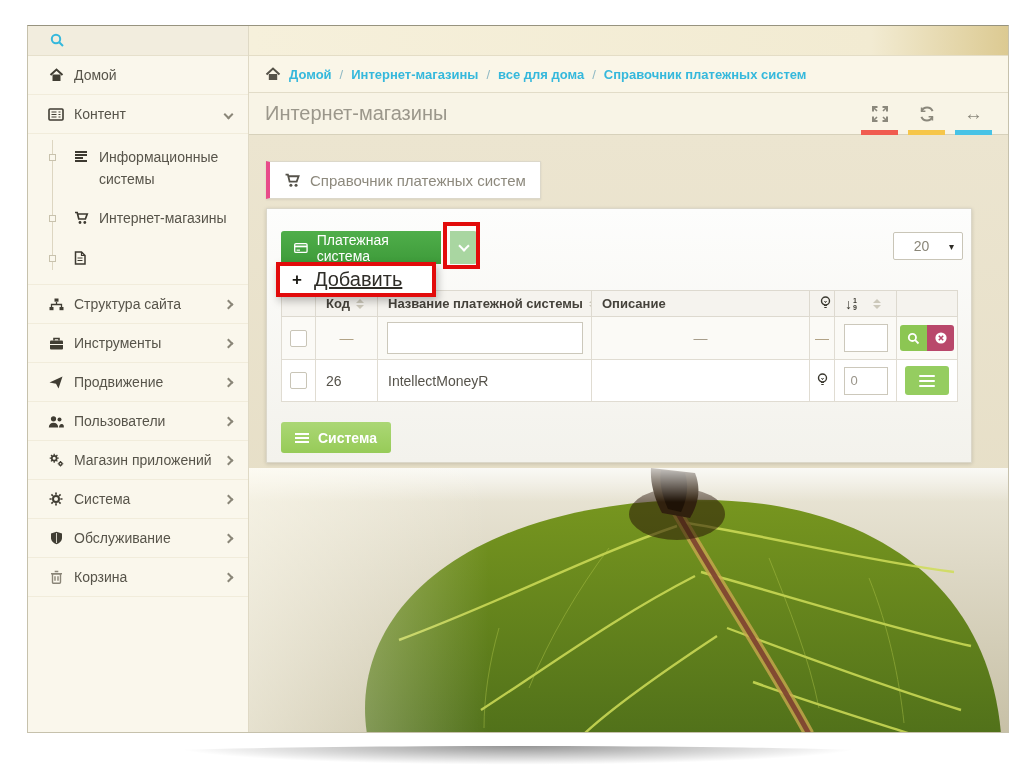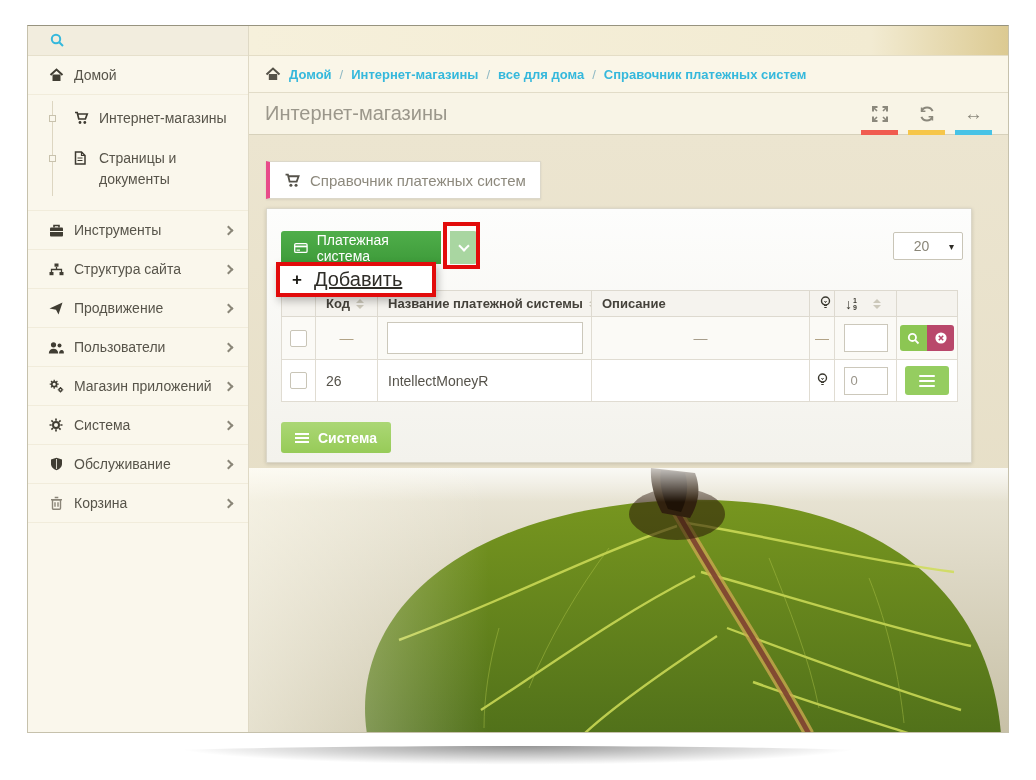--- a/index.html
+++ b/index.html
@@ -151,65 +151,82 @@
     <div class="nav-item">
       <span class="nicon">
         <svg class="ic" width="15" height="14" viewBox="0 0 15 14">
             <path d="M1.5 7 7.5 1.5 13.5 7" fill="none" stroke="currentColor" stroke-width="2"></path>
             <path d="M3.5 6.5V13h8V6.5" fill="currentColor"></path>
           </svg>
       </span>
       <span>Домой</span>
     </div>
 
+    <div class="nav-item">
+      <span class="nicon">
+        <svg class="ic" width="16" height="13" viewBox="0 0 16 13">
+            <rect x="1" y="1" width="14" height="11" rx="1" fill="none" stroke="currentColor" stroke-width="1.6"></rect>
+            <path d="M3.5 4h5M3.5 6.5h5M3.5 9h5M10.5 4h2M10.5 6.5h2M10.5 9h2" stroke="currentColor" stroke-width="1.2"></path>
+          </svg>
+      </span>
+      <span>Контент</span>
+      <span class="chev-d"></span>
+    </div>
 
     <div class="subs">
+      <div class="sub-item">
+        <span class="nicon">
+          <svg class="ic" width="14" height="12" viewBox="0 0 14 12">
+              <path d="M1 2h12M1 5h12M1 8h8M1 11h12" stroke="currentColor" stroke-width="2"></path>
+            </svg>
+        </span>
+        <span>Информационные системы</span>
+      </div>
       <div class="sub-item">
         <span class="nicon">
           <svg class="ic" width="15" height="14" viewBox="0 0 15 14">
               <path d="M1 1.5h2.2L4.8 8h6.6l1.8-5H4" fill="none" stroke="currentColor" stroke-width="1.7"></path>
               <circle cx="6" cy="11.5" r="1.4" fill="currentColor"></circle>
               <circle cx="10.8" cy="11.5" r="1.4" fill="currentColor"></circle>
             </svg>
         </span>
         <span>Интернет-магазины</span>
       </div>
       <div class="sub-item">
         <span class="nicon">
           <svg class="ic" width="12" height="14" viewBox="0 0 12 14">
               <path d="M1.5 1h6l3.5 3.5V13h-9.5z" fill="none" stroke="currentColor" stroke-width="1.5"></path>
               <path d="M7.5 1v3.5H11" fill="none" stroke="currentColor" stroke-width="1.2"></path>
               <path d="M3.5 7h5M3.5 9.5h5" stroke="currentColor" stroke-width="1.1"></path>
             </svg>
         </span>
-        <span>Страницы и документы</span>
-      </div>
-    </div>
-
-    <div class="nav-item">
-      <span class="nicon">
-        <svg class="ic" width="15" height="13" viewBox="0 0 15 13">
-            <rect x="1" y="3.5" width="13" height="9" rx="1" fill="currentColor"></rect>
-            <path d="M5 3.5V1.5h5v2" fill="none" stroke="currentColor" stroke-width="1.6"></path>
-            <path d="M1 7.5h13" stroke="#faf7ec" stroke-width="1"></path>
-          </svg>
-      </span>
-      <span>Инструменты</span>
-      <span class="chev-r"></span>
-    </div>
+      </div>
+    </div>
+
     <div class="nav-item">
       <span class="nicon">
         <svg class="ic" width="15" height="13" viewBox="0 0 15 13">
             <rect x="5.5" y="0.5" width="4" height="3.2" fill="currentColor"></rect>
             <rect x="0.5" y="9" width="4" height="3.2" fill="currentColor"></rect>
             <rect x="10.5" y="9" width="4" height="3.2" fill="currentColor"></rect>
             <path d="M7.5 4v2.5M2.5 9V6.5h10V9" fill="none" stroke="currentColor" stroke-width="1.3"></path>
           </svg>
       </span>
       <span>Структура сайта</span>
+      <span class="chev-r"></span>
+    </div>
+    <div class="nav-item">
+      <span class="nicon">
+        <svg class="ic" width="15" height="13" viewBox="0 0 15 13">
+            <rect x="1" y="3.5" width="13" height="9" rx="1" fill="currentColor"></rect>
+            <path d="M5 3.5V1.5h5v2" fill="none" stroke="currentColor" stroke-width="1.6"></path>
+            <path d="M1 7.5h13" stroke="#faf7ec" stroke-width="1"></path>
+          </svg>
+      </span>
+      <span>Инструменты</span>
       <span class="chev-r"></span>
     </div>
     <div class="nav-item">
       <span class="nicon">
         <svg class="ic" width="14" height="13" viewBox="0 0 14 13">
             <path d="M0.5 6.5 13.5 0.5 9.5 12.5 7 7.8 0.5 6.5z" fill="currentColor"></path>
           </svg>
       </span>
       <span>Продвижение</span>
       <span class="chev-r"></span>

